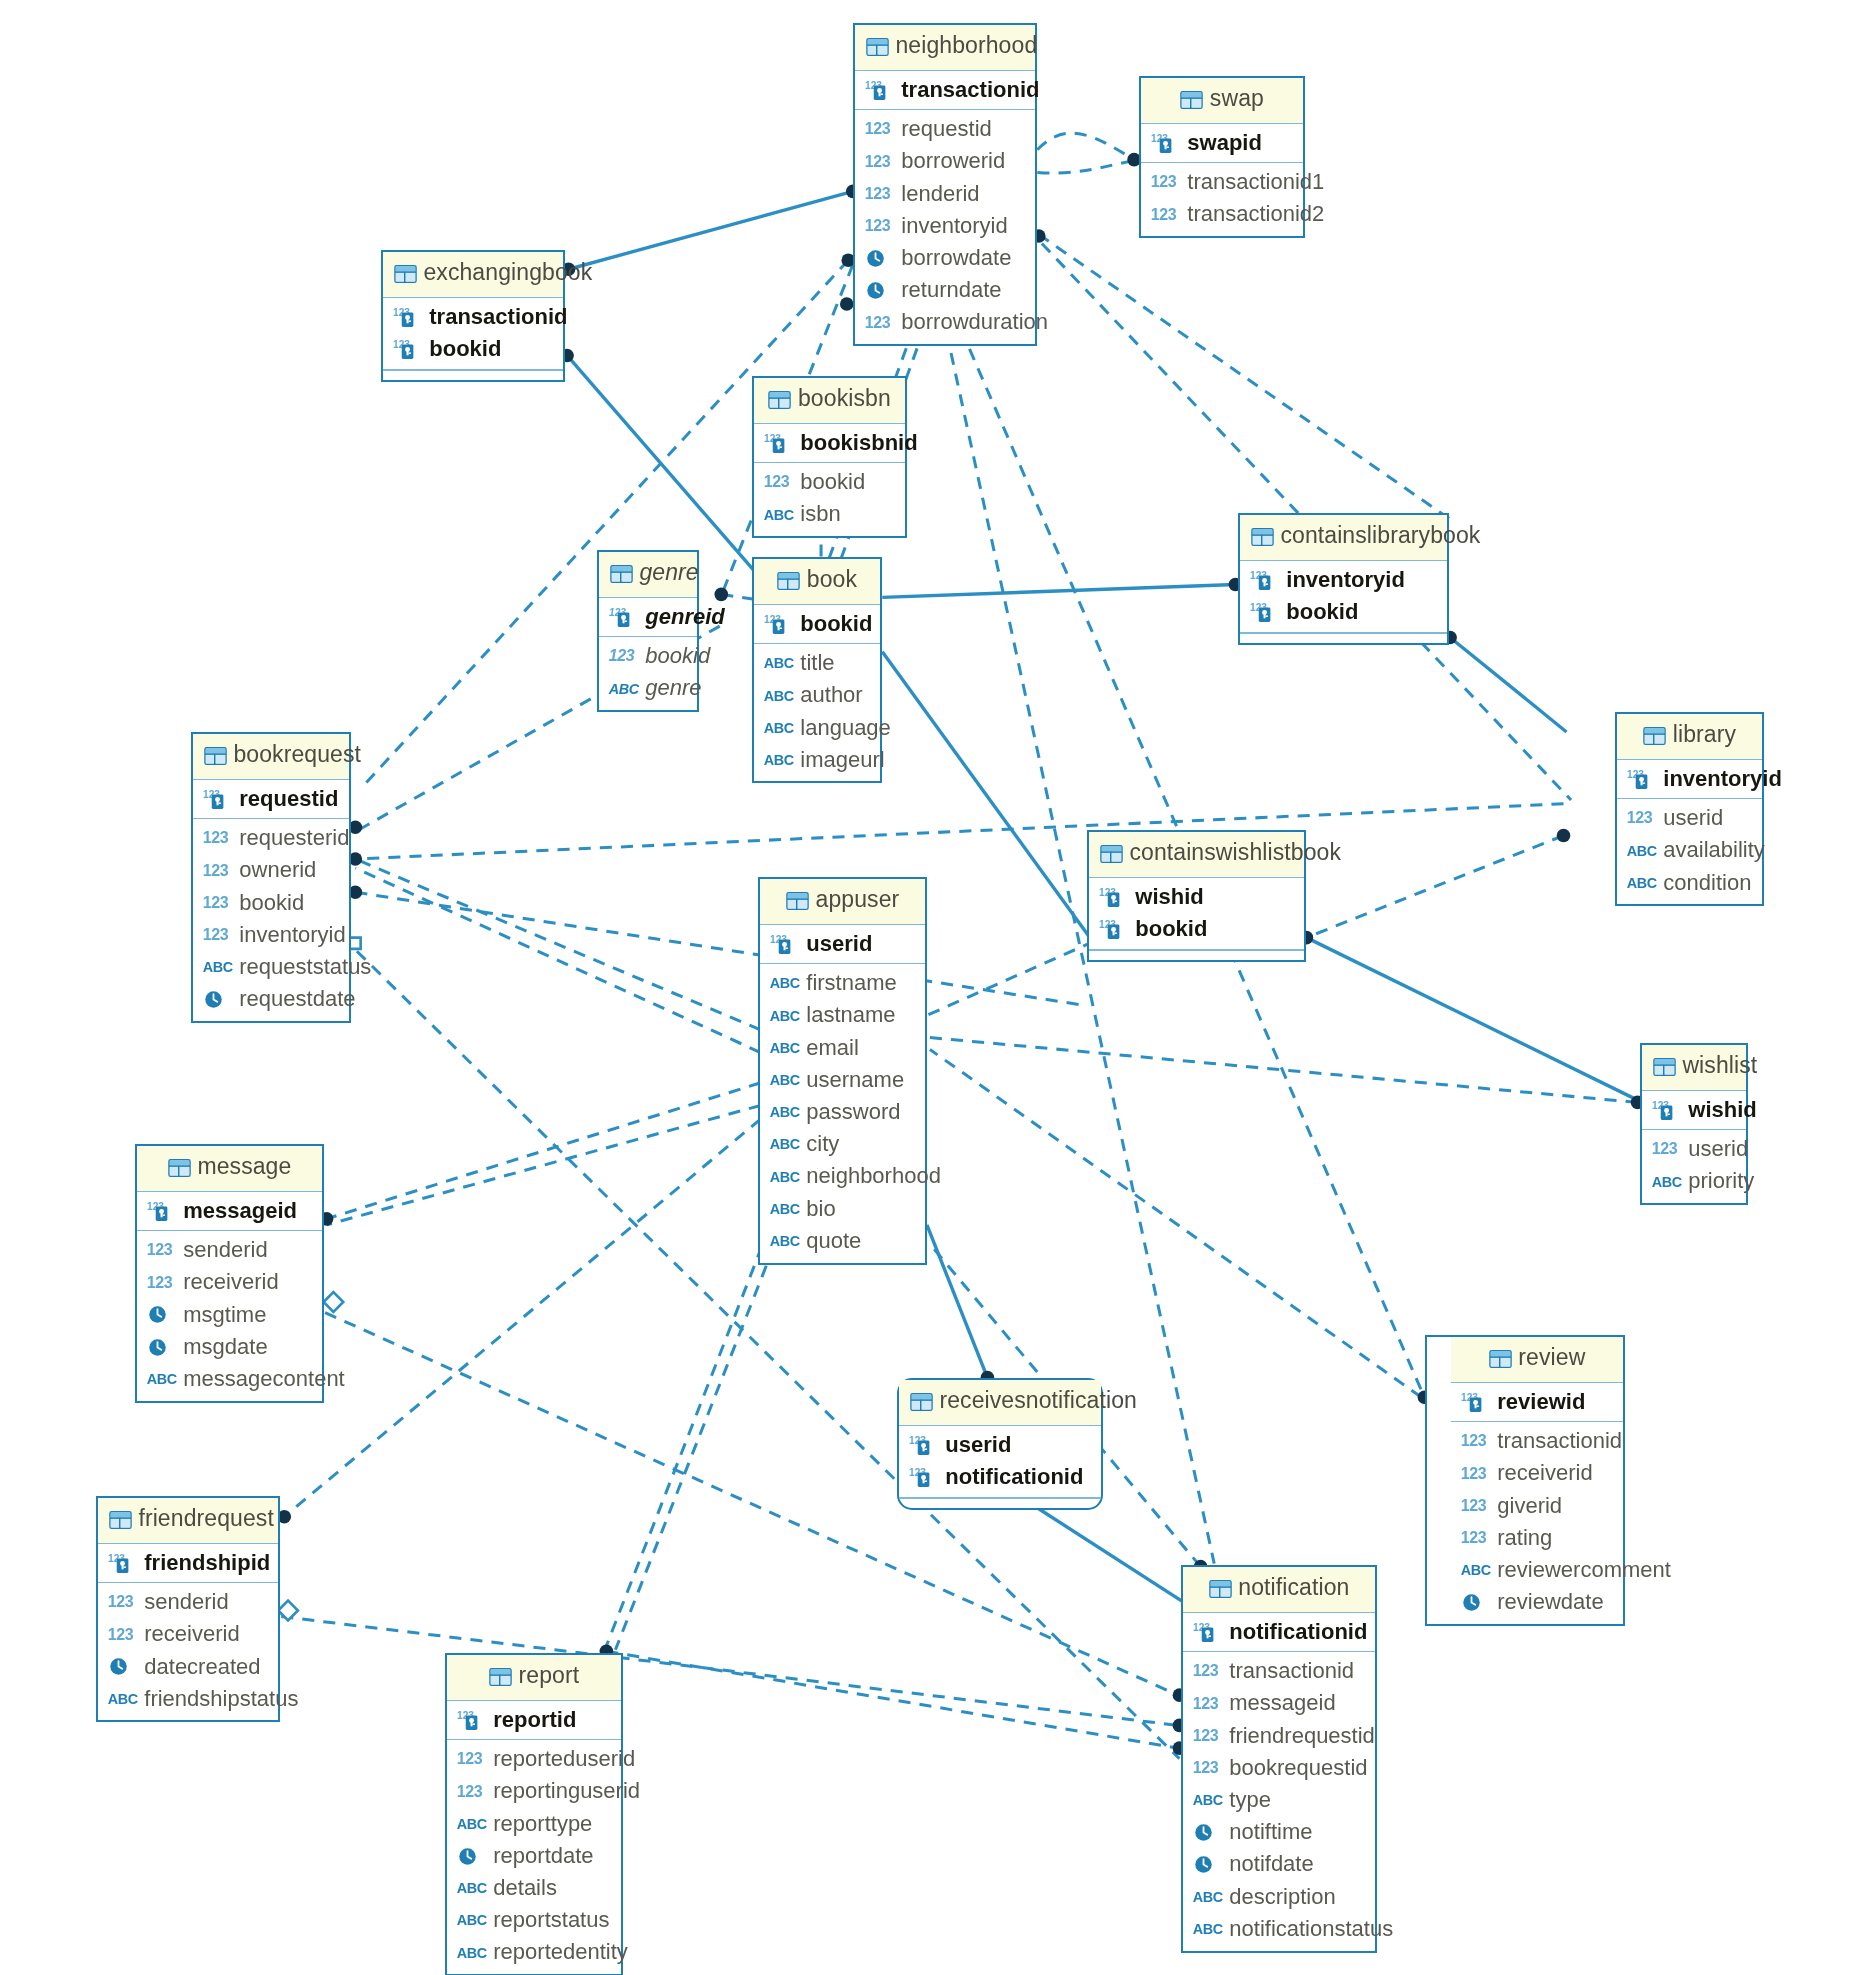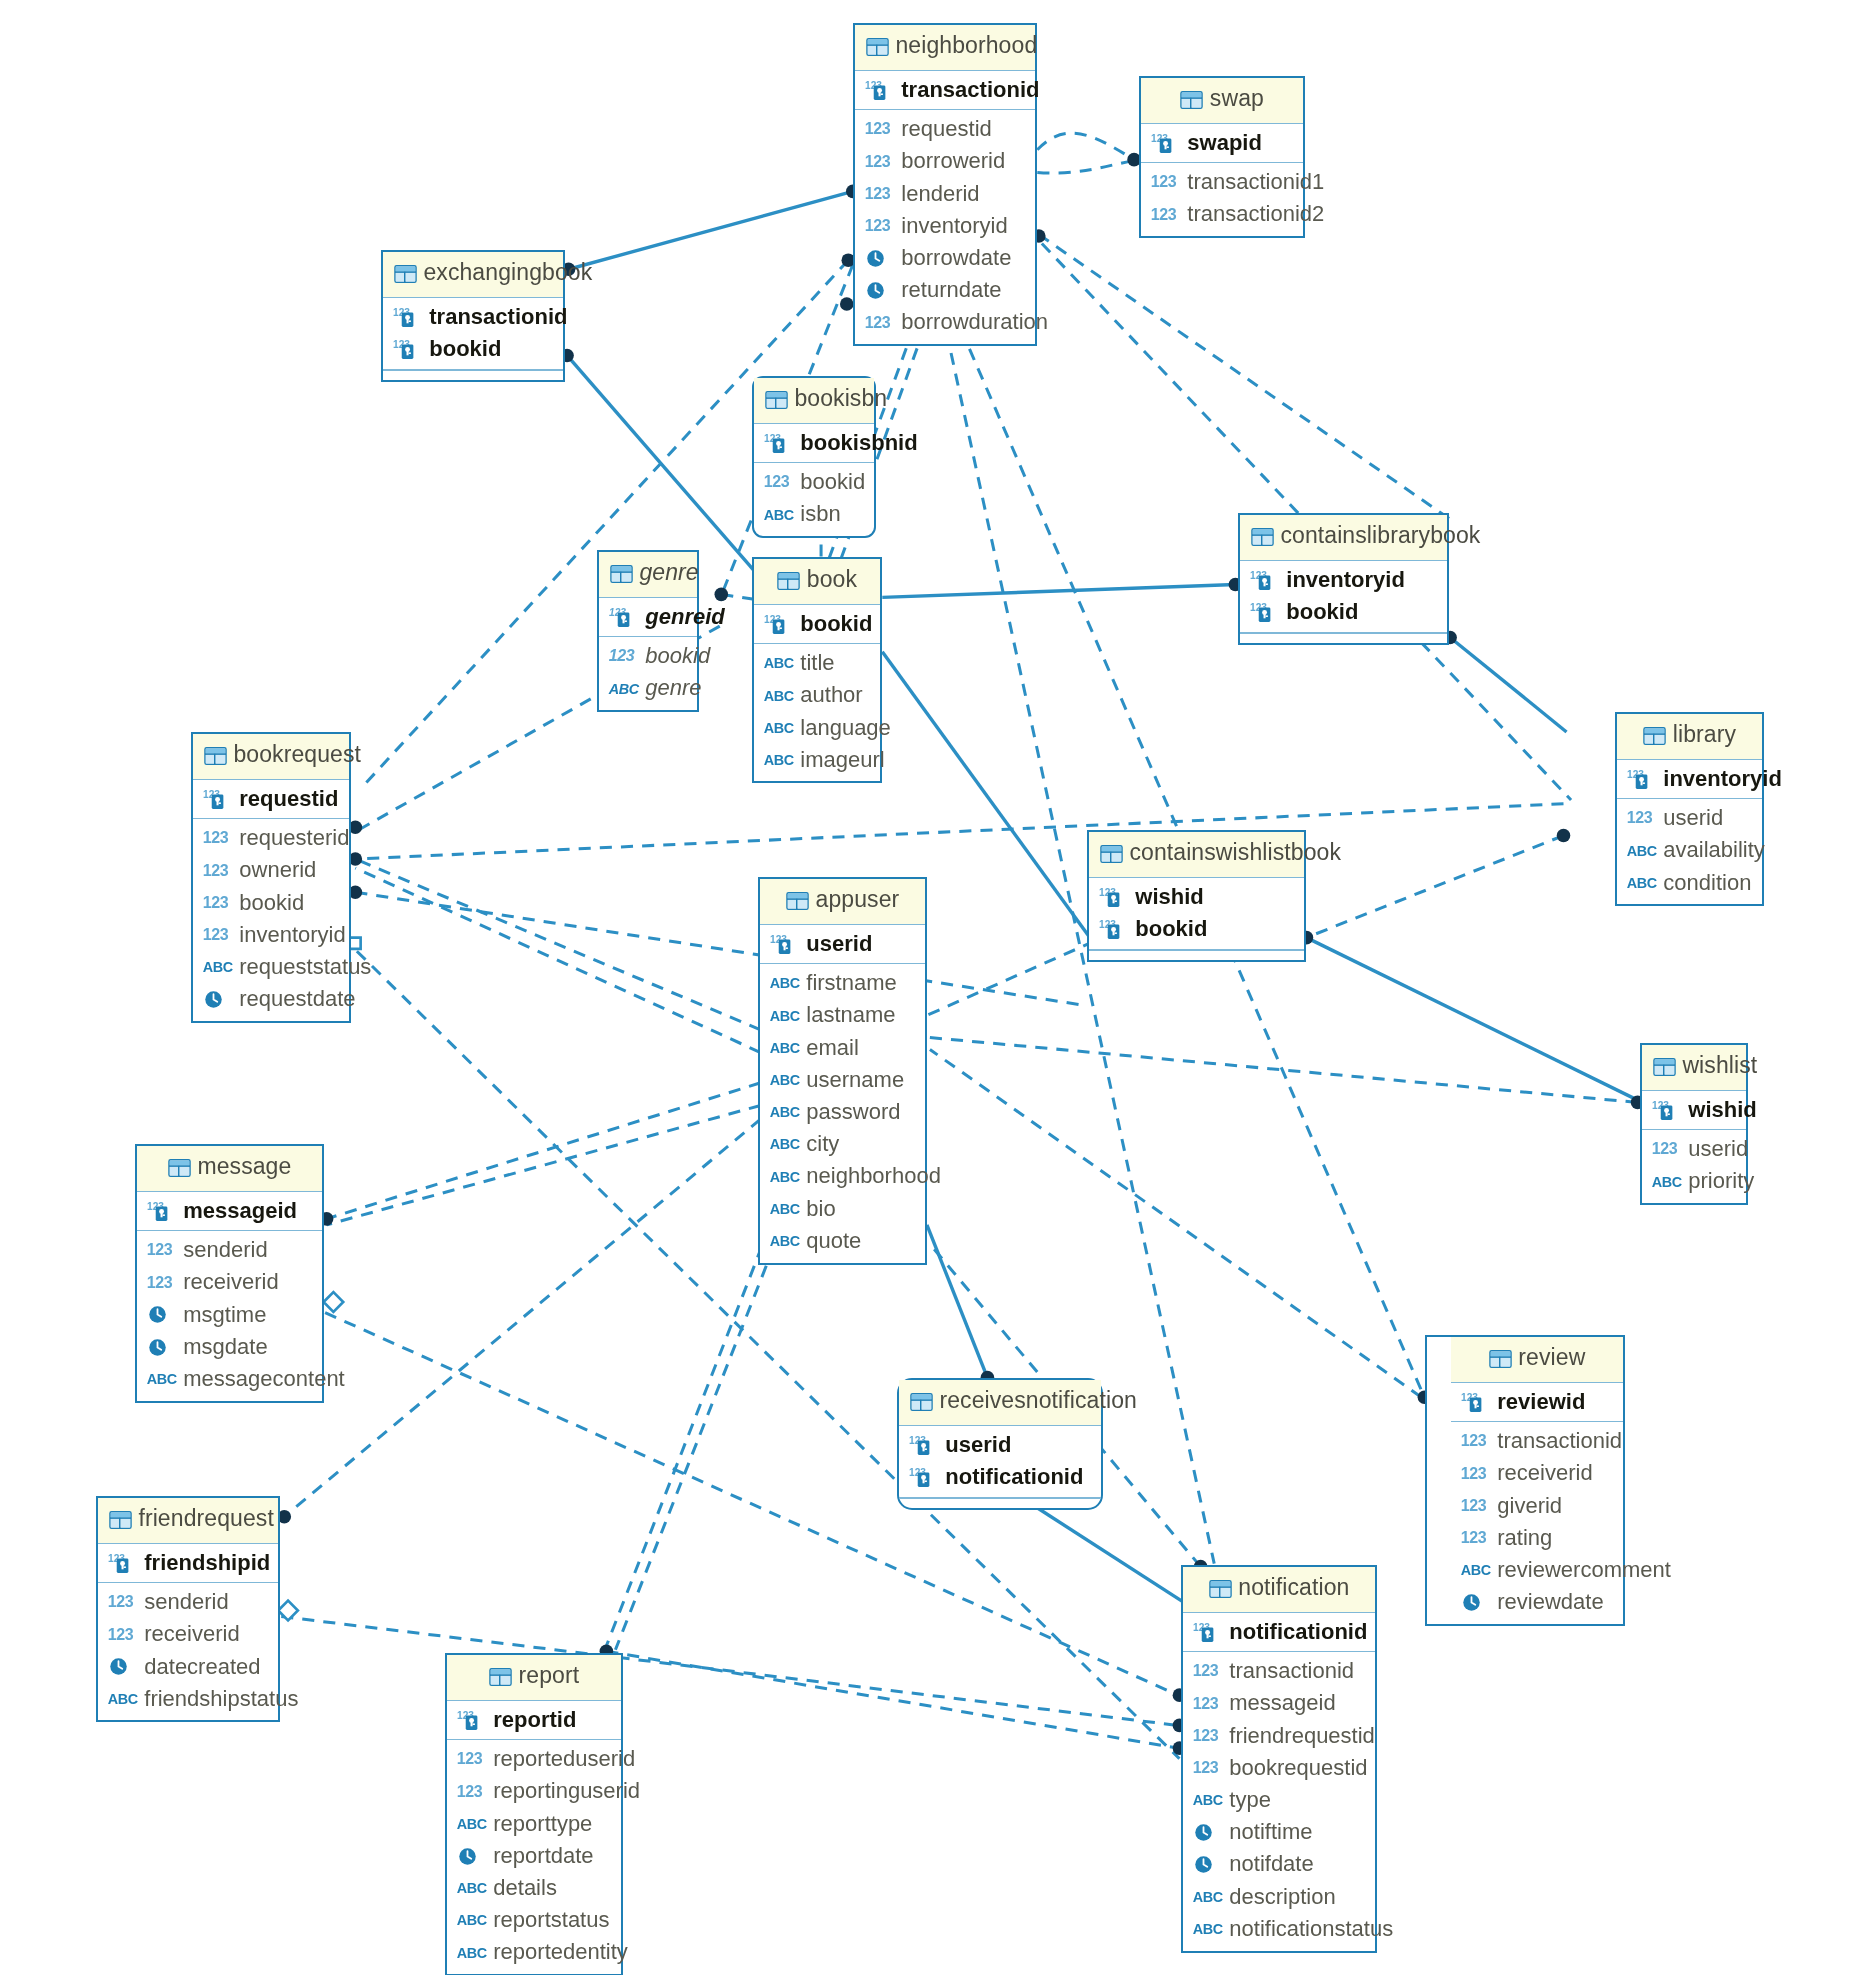--- a/index.html
+++ b/index.html
@@ -314,21 +314,21 @@
                 <circle cx="20" cy="15" r="3.4" fill="#ffffff"></circle>
                 <rect x="18.6" y="15" width="2.8" height="8" fill="#ffffff"></rect>
                 <rect x="21.4" y="19" width="3.2" height="2.2" fill="#ffffff"></rect>
               </svg>
             </span>
             <span>bookid</span>
           </div>
         </div>
         <div class="foot-block"></div>
       </div>
-      <div class="entity" style="left: 752px; top: 376px; width: 124px; border-radius: 11px;">
+      <div class="entity" style="left: 752px; top: 376px; width: 155px;">
         <div class="ent-header"><span class="tblicon"><svg width="23" height="18" viewBox="0 0 30 24">
               <rect x="1" y="1" width="28" height="22" rx="2" fill="#ffffff" stroke="#1f7fb5" stroke-width="2"></rect>
               <rect x="2" y="2" width="26" height="7" fill="#7cc3e8"></rect>
               <rect x="2" y="10" width="11" height="12" fill="#cfe9f7"></rect>
               <rect x="15" y="10" width="13" height="12" fill="#cfe9f7"></rect>
               <line x1="14" y1="9" x2="14" y2="23" stroke="#1f7fb5" stroke-width="2"></line>
               <line x1="1" y1="9.5" x2="29" y2="9.5" stroke="#1f7fb5" stroke-width="2"></line>
             </svg></span><span>bookisbn</span></div>
         <div class="pk-block">
           <div class="attr pk">

